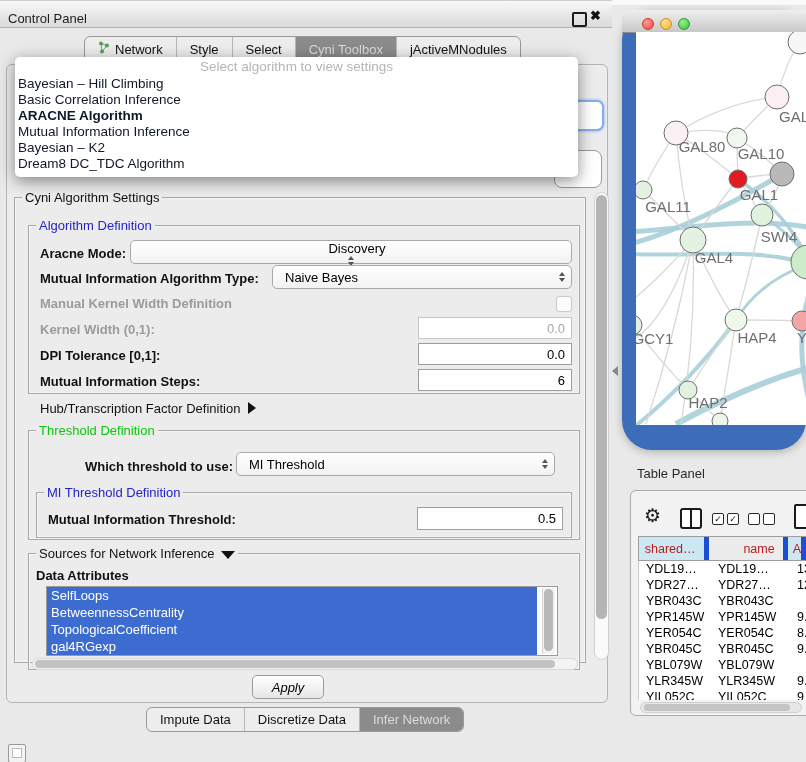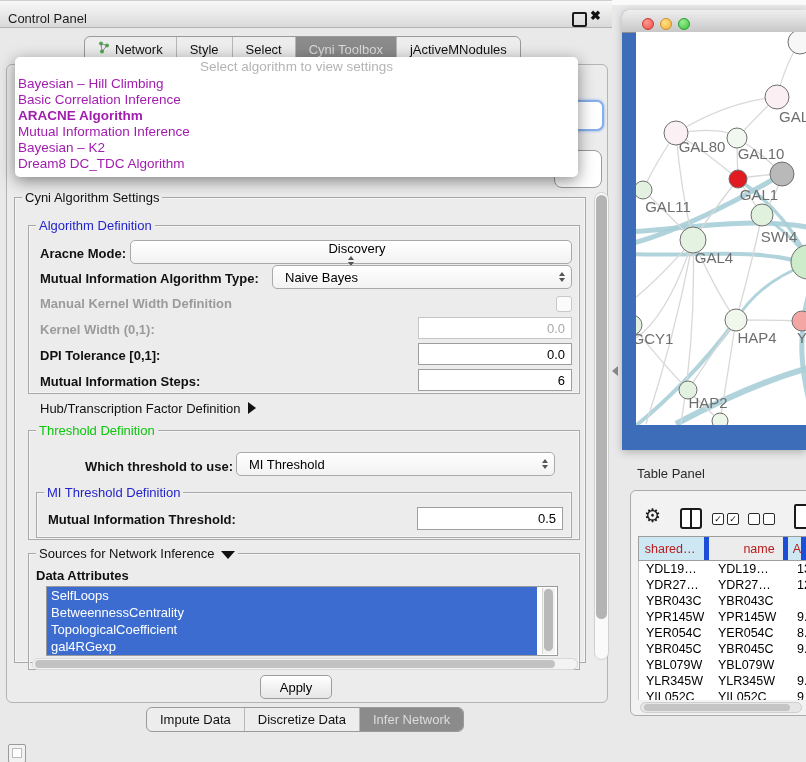--- a/index.html
+++ b/index.html
@@ -28,21 +28,21 @@
   
   .frag-combo{left:566px;top:100px;width:34px;height:27px;background:#fff;
     border:2px solid #86aeeb;border-radius:7px;box-shadow:0 0 3px #86aeeb;z-index:1;}
   .frag-field{left:554px;top:150px;width:46px;height:36px;background:#fff;
     border:1px solid #9a9a9a;border-radius:8px;z-index:1;}
 
   
   .dd-popup{left:15px;top:57px;width:563px;height:120px;background:#fff;border-radius:5px;
     box-shadow:0 4px 16px rgba(0,0,0,0.45);z-index:50;padding-top:0;box-sizing:border-box;}
   .dd-header{text-align:center;color:#b4b4b4;font-size:13.5px;height:19px;line-height:19px;}
-  .dd-item{height:16px;line-height:16px;padding-left:3px;font-size:13.5px;color:#a21caf;white-space:nowrap;}
+  .dd-item{height:16px;line-height:16px;padding-left:3px;font-size:13.5px;color:#0f172a;white-space:nowrap;}
   .dd-item.bold{font-weight:bold;}
 
   
   .grp{position:absolute;border:1px solid #a8a8a8;box-shadow:inset 0 0 0 1px #f5f5f5;}
   .grp-label{position:absolute;font-size:13px;background:#ececec;padding:0 3px;color:#111;white-space:nowrap;z-index:2;}
   .grp-label.blue{color:var(--group-title-blue);}
   .grp-label.green{color:var(--group-title-green);}
 
   .lbl{position:absolute;font-size:13px;font-weight:bold;color:#111;white-space:nowrap;}
   .lbl.plain{font-weight:normal;}
@@ -67,33 +67,33 @@
   .attr-item{height:17px;line-height:17px;background:var(--selection-blue);color:#fff;font-size:13px;padding-left:4px;width:486px;}
   .attr-vscroll{position:absolute;left:495px;top:1px;width:12px;height:66px;background:#f2f2f2;border-left:1px solid #d5d5d5;}
   .attr-vthumb{position:absolute;left:1px;top:1px;width:9px;height:62px;background:#b9b9b9;border-radius:5px;}
 
   .hscroll{left:32px;top:658px;width:546px;height:12px;background:#f3f3f3;border:1px solid #d8d8d8;border-radius:7px;box-sizing:border-box;}
   .hthumb{position:absolute;left:2px;top:1px;width:520px;height:8px;background:#c2c2c2;border-radius:5px;}
 
   .v-scroll{left:594px;top:192px;width:15px;height:468px;background:#fafafa;border:1px solid #d0d0d0;border-radius:8px;box-sizing:border-box;}
   .v-thumb{position:absolute;left:1px;top:2px;width:11px;height:424px;background:#b4b4b4;border-radius:6px;}
 
-  .apply-btn{left:260px;top:675px;width:70px;height:22px;background:linear-gradient(#ffffff,#e6e6e6);
-    border:1px solid #9c9c9c;border-radius:5px;font-size:13px;display:flex;align-items:center;justify-content:center;color:#000;}
+  .apply-btn{left:252px;top:675px;width:70px;height:22px;background:linear-gradient(#ffffff,#e6e6e6);
+    border:1px solid #9c9c9c;border-radius:5px;font-size:13px;display:flex;align-items:center;justify-content:center;color:#000;font-style:italic;}
 
   .btabbar{left:146px;top:707px;height:23px;display:inline-flex;align-items:stretch;
     border:1px solid #9a9a9a;border-radius:6px;background:#ededed;overflow:hidden;}
 
   .corner-ico{left:8px;top:744px;width:16px;height:17px;background:#f2f2f2;border:1px solid #9a9a9a;border-radius:2px;}
   .corner-ico-inner{position:absolute;left:3px;top:3px;width:8px;height:8px;border:1px solid #bbb;background:#fff;}
 
   .splitter-arrow{left:612px;top:366px;width:0;height:0;border-top:5px solid transparent;border-bottom:5px solid transparent;border-right:6px solid #8a8a8a;}
 
   
-  .nw{left:622px;top:10px;width:184px;height:440px;background:var(--window-frame-blue);border-top-left-radius:6px;box-shadow:0 2px 8px rgba(0,0,0,0.25);}
+  .nw{left:622px;top:10px;width:184px;height:440px;background:var(--window-frame-blue);border-top-left-radius:6px;box-shadow:0 2px 8px rgba(0,0,0,0.25);border-radius:30px;}
   .nw-titlebar{position:absolute;left:0;top:0;width:100%;height:22px;background:linear-gradient(#efefef,#c8c8c8);
     border-bottom:1px solid #8e8e8e;border-top-left-radius:6px;}
   .tl{position:absolute;top:8px;width:12px;height:12px;border-radius:50%;box-sizing:border-box;}
   .tl.red{left:20px;background:radial-gradient(circle at 35% 30%,#ff9a93,#ee4e43);border:1px solid #c8372f;}
   .tl.yellow{left:38px;background:radial-gradient(circle at 35% 30%,#ffe08a,#f5b336);border:1px solid #cf8f22;}
   .tl.green{left:56px;background:radial-gradient(circle at 35% 30%,#9bee8e,#37c33e);border:1px solid #2a9b31;}
   .nw-canvas{position:absolute;left:14px;top:22px;width:170px;height:393px;background:#fff;overflow:hidden;}
   .nw-canvas svg{display:block;}
   .node-label{fill:#6e6e6e;font-size:15px;font-family:"Liberation Sans",sans-serif;}
   .e-thin{stroke:var(--edge-gray);fill:none;}

